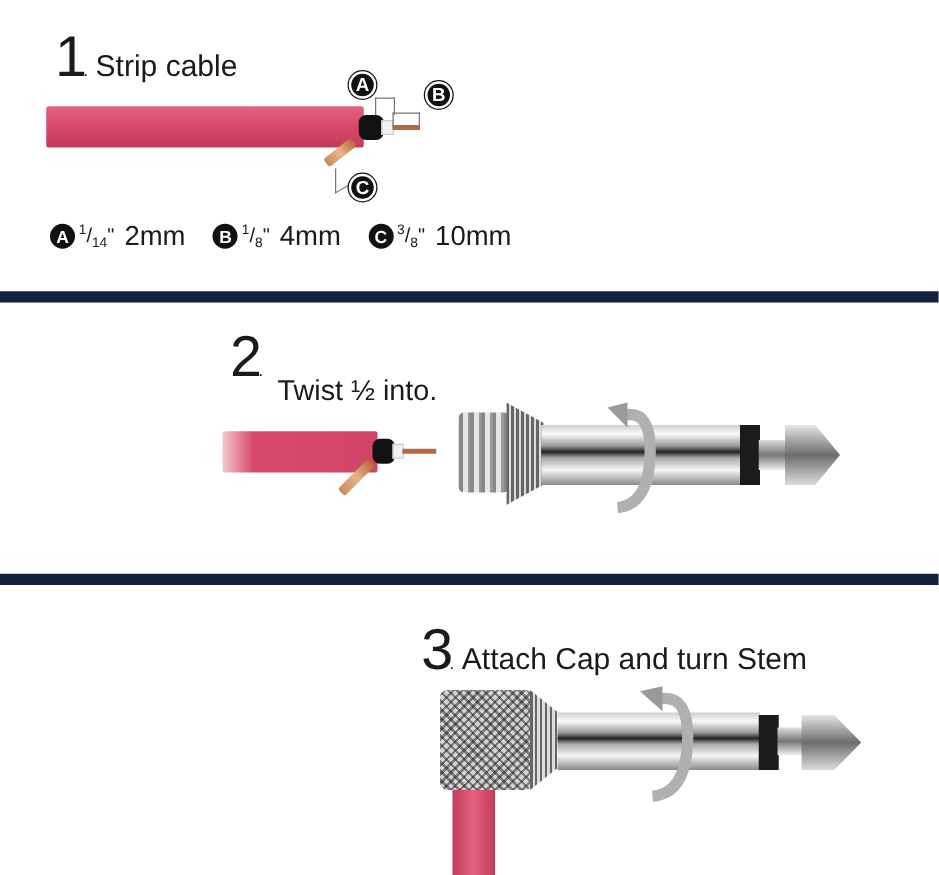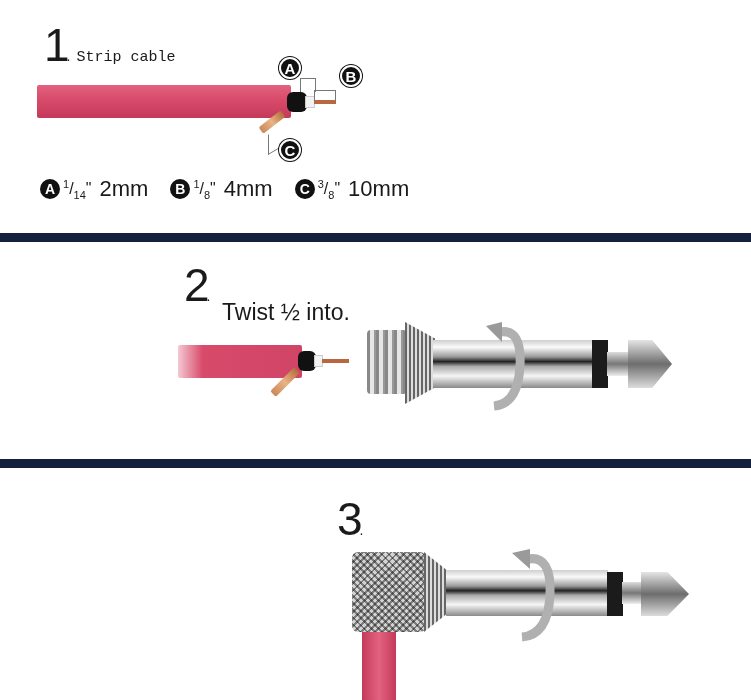--- a/index.html
+++ b/index.html
@@ -3,21 +3,21 @@
 <meta charset="utf-8">
 <style>
   * { margin:0; padding:0; box-sizing:border-box; }
   html, body { width:751px; height:700px; background:#ffffff; overflow:hidden; }
   body { position:relative; font-family:"Liberation Sans", sans-serif; color:#1a1a1a; }
   .abs { position:absolute; }
   .divider { position:absolute; left:0; width:751px; height:9px; }
   .step-title { position:absolute; display:flex; align-items:baseline; white-space:nowrap; }
   .step-num { font-size:46px; font-weight:400; letter-spacing:-3px; line-height:1; }
   .step-dot { font-size:14px; margin-right:6px; }
-  .step-text { font-size:15px; line-height:1;font-family:Liberation Mono, monospace; }
+  .step-text { font-size:24px; line-height:1; }
   .step-text2 { position:absolute; font-size:23px; line-height:1; white-space:nowrap; }
   .legend { position:absolute; top:176px; left:40px; display:flex; align-items:center; font-size:22px; white-space:nowrap; }
   .legend-item { display:flex; align-items:center; margin-right:22px; }
   .badge { width:20px; height:20px; border-radius:50%; background:#111; color:#fff; font-weight:700; font-size:14px; display:flex; align-items:center; justify-content:center; margin-right:3px; }
   .frac { font-size:16px; margin-right:8px; }
   .frac sup { font-size:11px; }
   .frac sub { font-size:11px; }
   .callout { position:absolute; width:22px; height:22px; border-radius:50%; background:#111; color:#fff; font-weight:700; font-size:15px; display:flex; align-items:center; justify-content:center; border:2px solid #fff; box-shadow:0 0 0 1px #111; }
   .bracket { position:absolute; border:1.5px solid #777; }
   .cable { position:absolute; background:linear-gradient(180deg,#e2627f 0%,#d84a6a 45%,#c43a5b 100%); border-radius:2px; }
@@ -96,20 +96,21 @@
     </svg>
   </div>
 </section>
 
 <div class="divider" style="top:459px; background:#13213f;"></div>
 
 <section>
   <div class="step-title" style="left:337px; top:496px;">
     <span class="step-num">3</span>
     <span class="step-dot">.</span>
+    <span class="step-text">Attach Cap and turn Stem</span>
   </div>
 
   <div>
     <div class="abs" style="left:362px; top:620px; width:34px; height:80px; background:linear-gradient(90deg,#c43a5b,#e2627f 50%,#c43a5b); border-radius:8px 0 0 0;"></div>
     <div class="abs" style="left:352px; top:552px; width:74px; height:80px; border-radius:6px; background:repeating-linear-gradient(45deg,#8a8a8a 0 2px,#e8e8e8 2px 5px),repeating-linear-gradient(-45deg,#8a8a8a 0 2px,#e8e8e8 2px 5px); background-blend-mode:multiply;"></div>
     <div class="abs" style="left:424px; top:552px; width:22px; height:80px; background:repeating-linear-gradient(90deg,#666 0 2px,#ddd 2px 4px); clip-path:polygon(0 0,100% 22%,100% 78%,0 100%);"></div>
     <div class="abs" style="left:446px; top:570px; width:162px; height:46px; background:linear-gradient(180deg,#cfcfcf 0%,#fafafa 15%,#9a9a9a 35%,#222 45%,#aaa 55%,#f5f5f5 75%,#8a8a8a 100%);"></div>
     <div class="abs" style="left:607px; top:572px; width:16px; height:44px; background:#1b1b1b;"></div>
     <div class="abs" style="left:622px; top:582px; width:20px; height:22px; background:linear-gradient(180deg,#ddd,#777,#eee);"></div>
     <div class="abs" style="left:641px; top:572px; width:48px; height:44px; background:linear-gradient(180deg,#e5e5e5,#6d6d6d 50%,#dcdcdc); clip-path:polygon(0 0,55% 0,100% 50%,55% 100%,0 100%);"></div>

